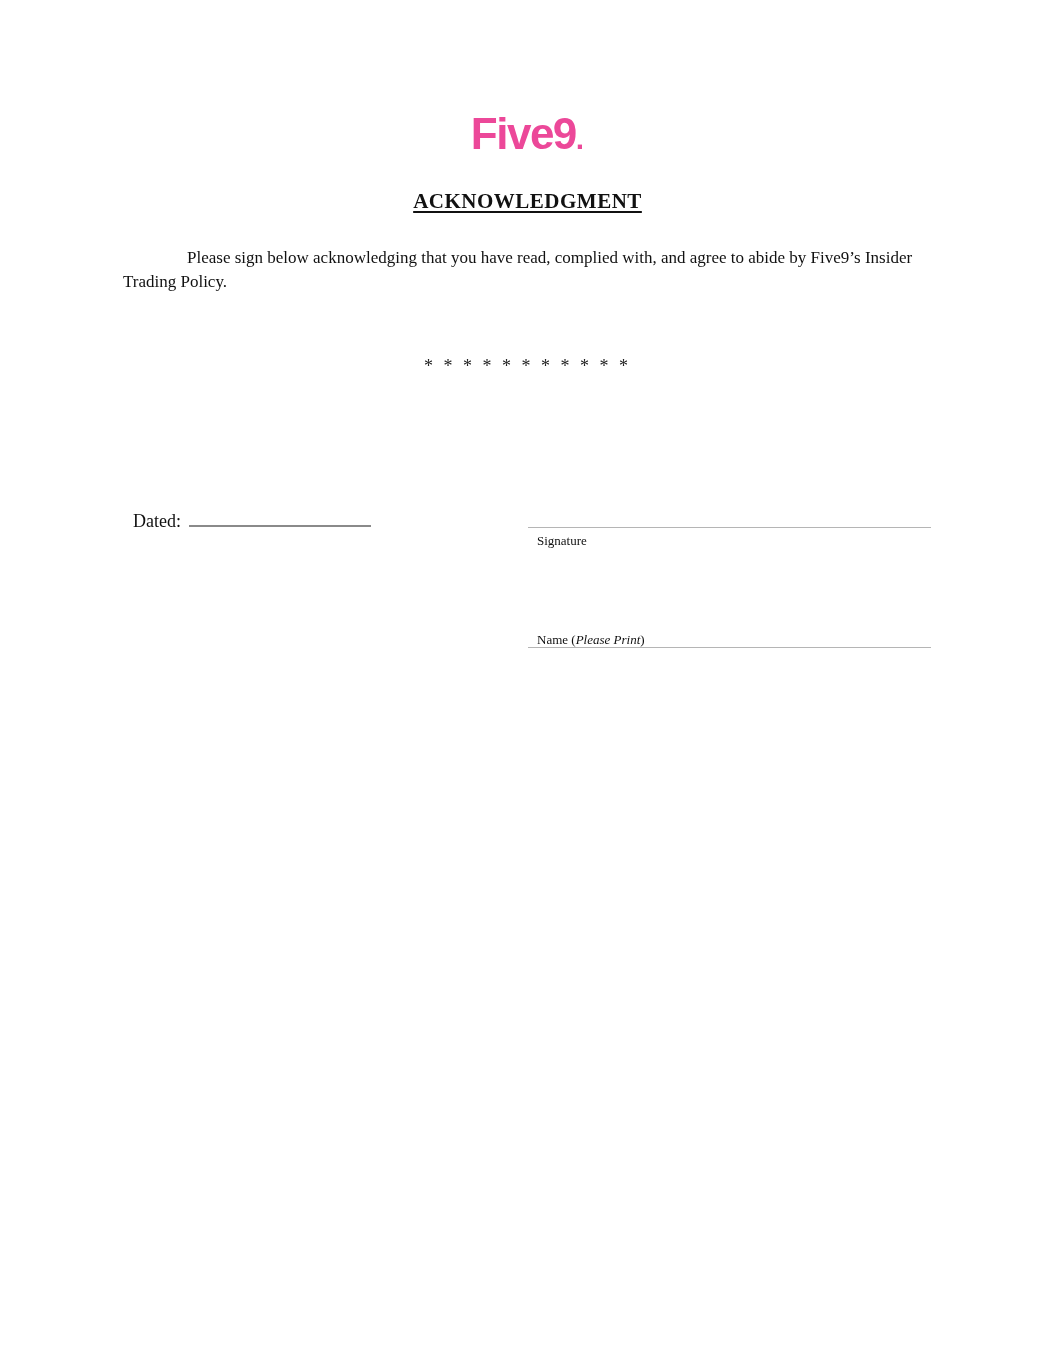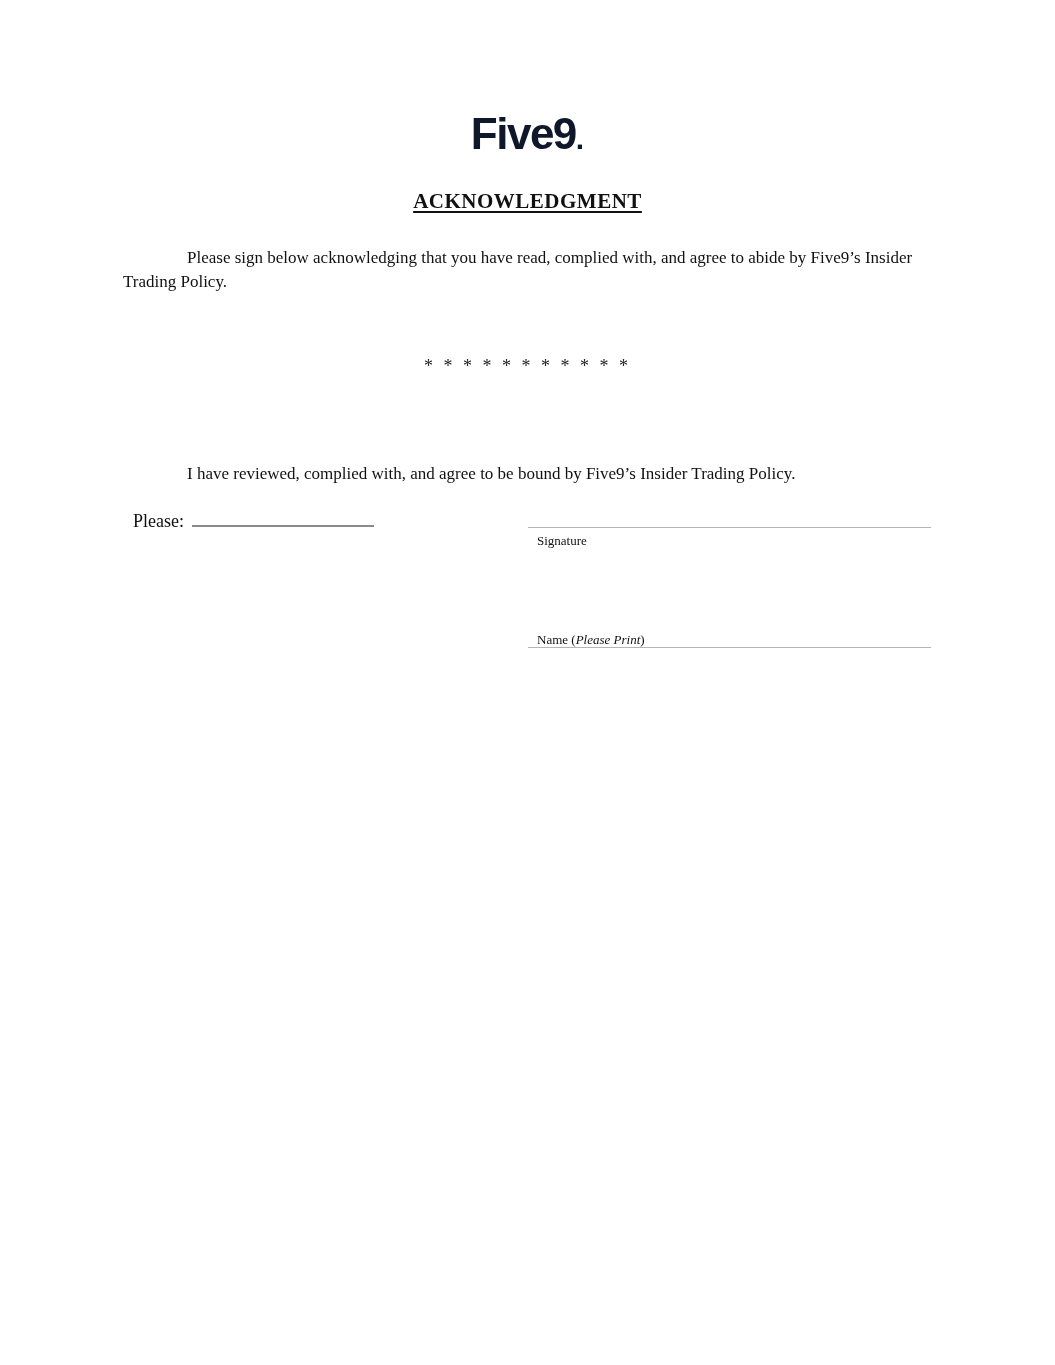--- a/index.html
+++ b/index.html
@@ -21,21 +21,21 @@
   .logo {
     position: absolute;
     top: 112px;
     left: 0;
     width: 100%;
     text-align: center;
     font-family: "Liberation Sans", sans-serif;
     font-weight: 700;
     font-size: 44px;
     letter-spacing: -1.5px;
-    color: #0f172a;
+    color: #ec4899;
     line-height: 1;
   }
   .logo-dot {
     font-size: 30px;
     letter-spacing: 0;
   }
 
   
   .heading {
     position: absolute;
@@ -128,24 +128,23 @@
 <div class="page">
 
   <div class="logo"><span>Five9</span><span class="logo-dot">.</span></div>
 
   <h1 class="heading">ACKNOWLEDGMENT</h1>
 
   <p class="para intro">Please sign below acknowledging that you have read, complied with, and agree to abide by Five9’s Insider Trading Policy.</p>
 
   <div class="asterisks">* * * * * * * * * * *</div>
 
-  <p class="para affirmation">I have reviewed, complied with, and agree to be bound by Five9’s Insider Trading Policy.</p>
 
   <div class="dated-group">
-    <span>Please:</span><span class="dated-line"></span>
+    <span>Dated:</span><span class="dated-line"></span>
   </div>
 
   <div class="sig-line line-signature"></div>
   <div class="sig-label label-signature">Signature</div>
 
   <div class="sig-line line-name"></div>
   <div class="sig-label label-name"><span>Name (</span><span class="italic">Please Print</span><span>)</span></div>
 
 
 </div>

